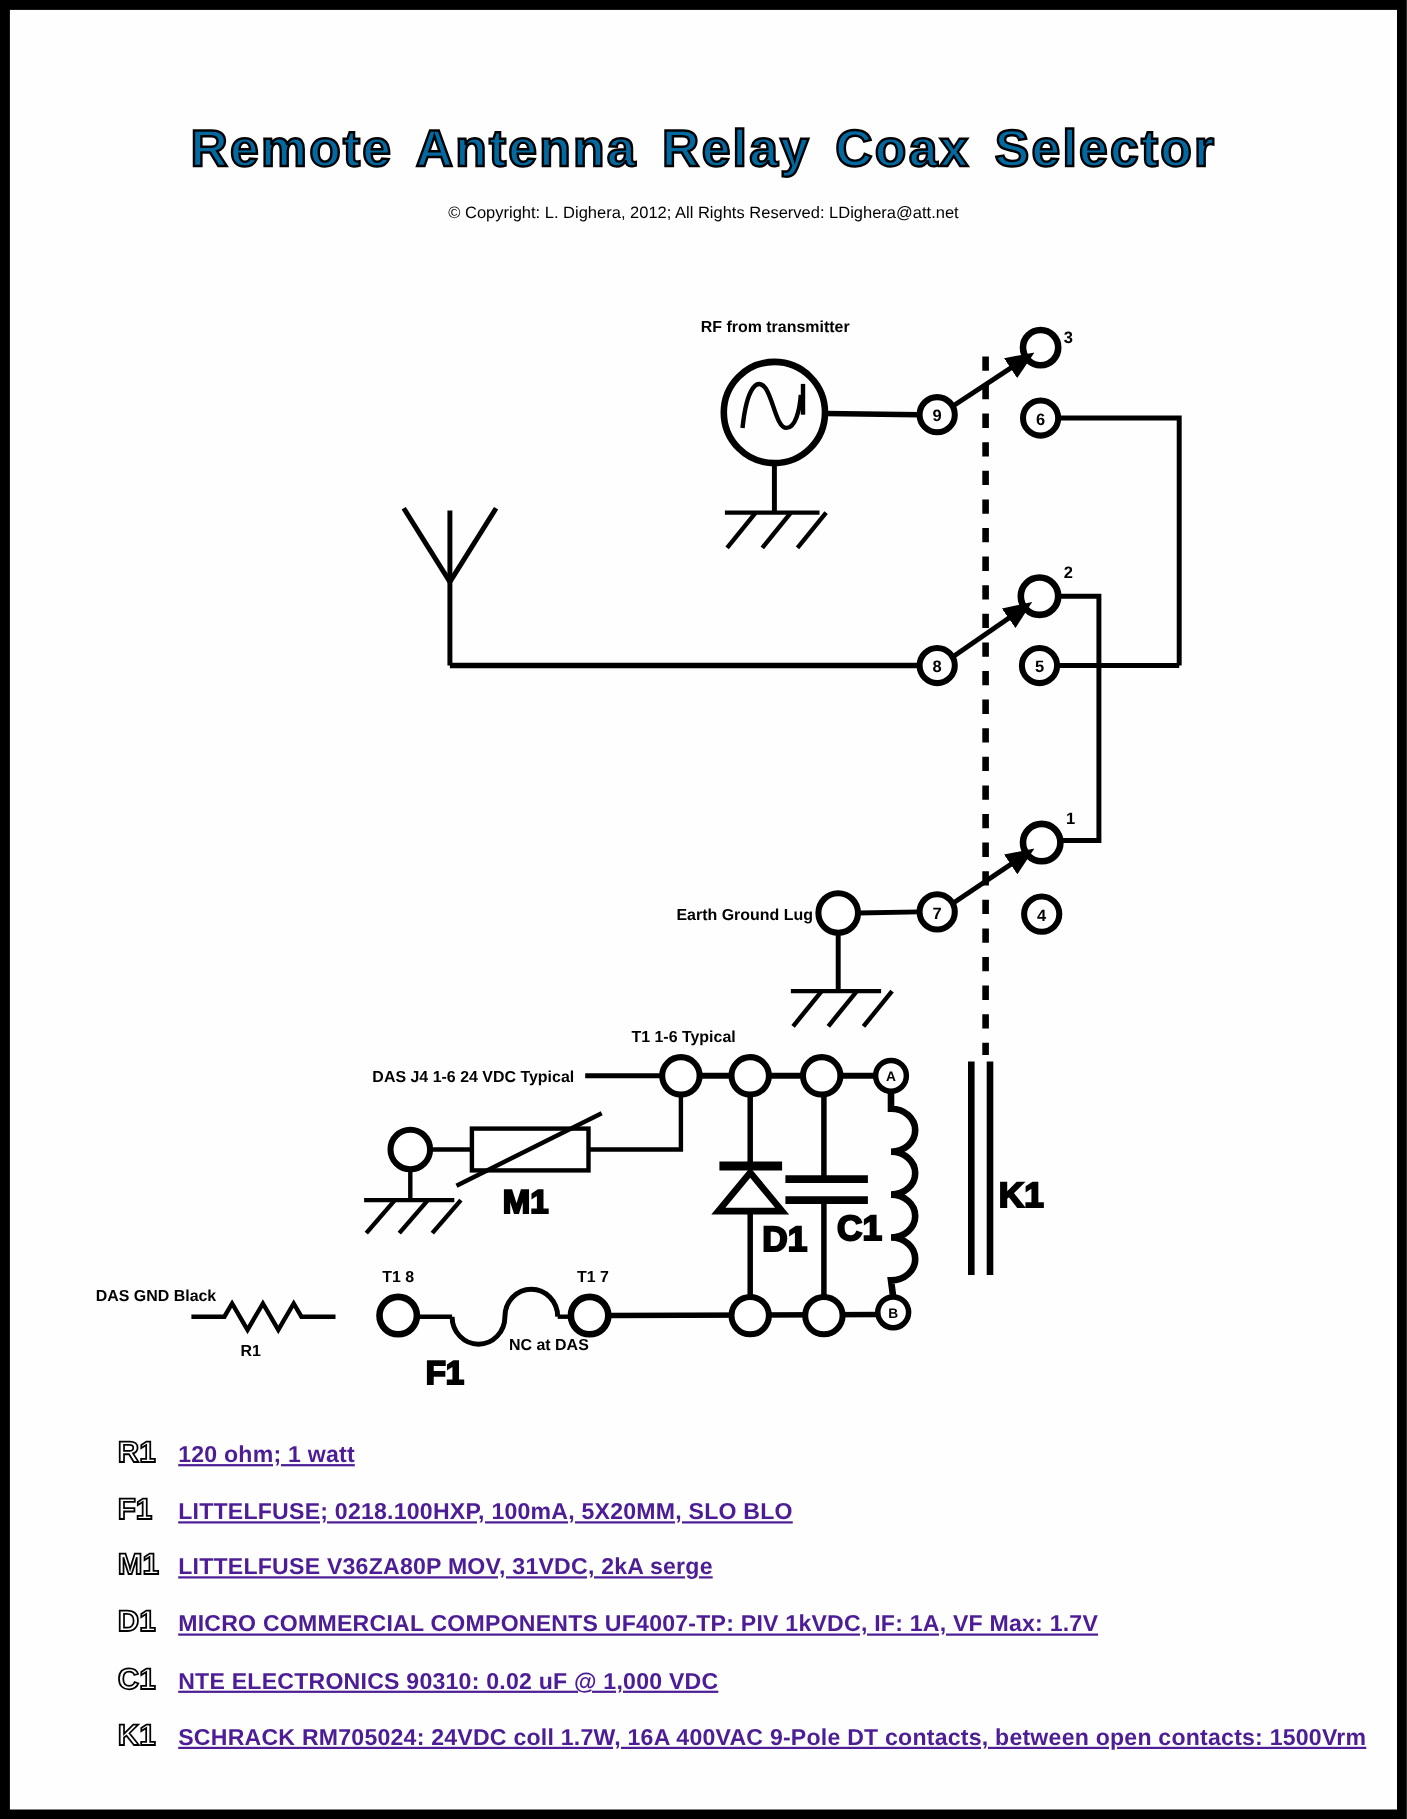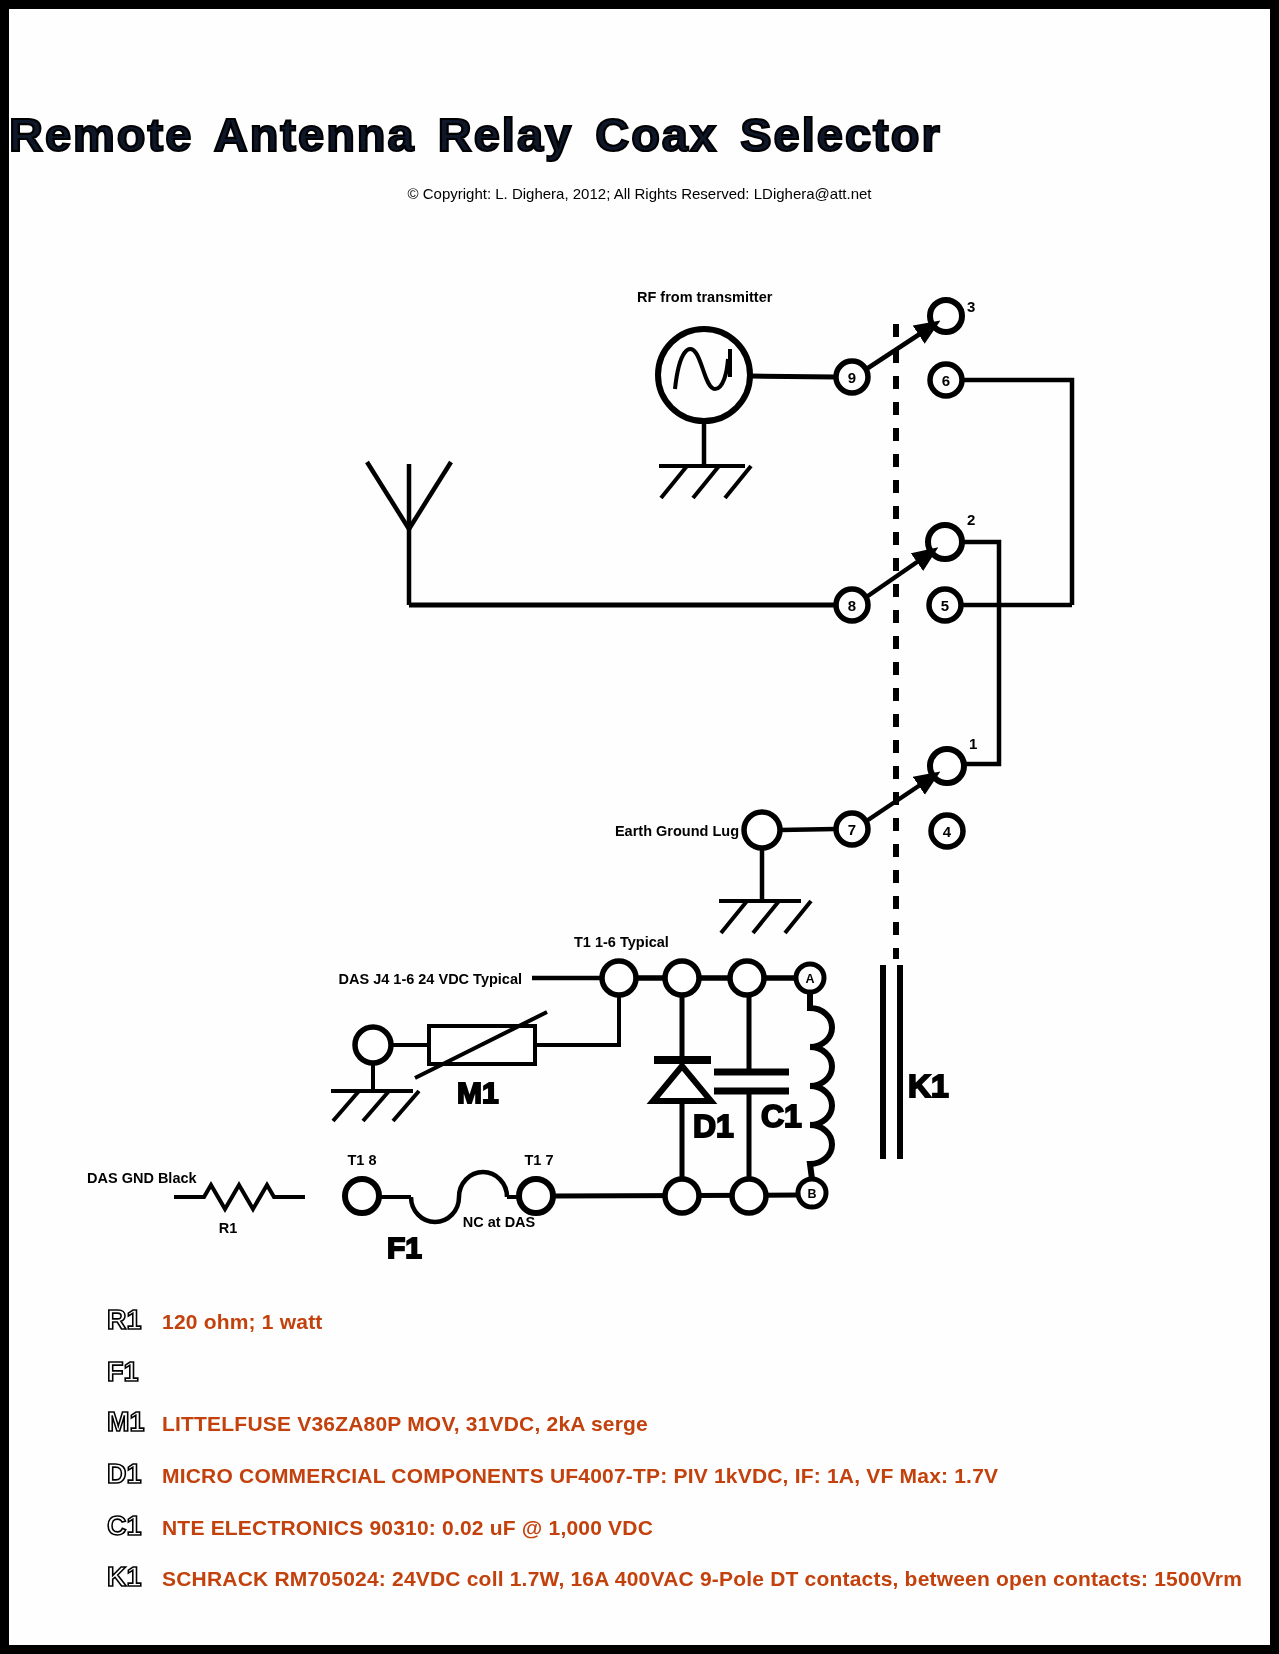--- a/index.html
+++ b/index.html
@@ -7,45 +7,45 @@
     position:relative;
     width:1279px;height:1654px;
     box-sizing:border-box;
     background:#fefefe;
     border:9px solid #000;
     font-family:"Liberation Sans", sans-serif;
     overflow:hidden;
   }
   .title{
     position:absolute;left:0;top:98px;width:100%;
-    text-align:left;
+    text-align:center;
     font-size:47px;font-weight:700;
     letter-spacing:2px;word-spacing:7px;
-    color:#0f172a;
+    color:#0369a1;
     -webkit-text-stroke:2.2px #000;
   }
   .copyright{
     position:absolute;left:0;top:176px;width:100%;
     text-align:center;
     font-size:15px;font-weight:400;color:#000;
   }
   svg.schem{position:absolute;left:0;top:0;width:1261px;height:1636px;}
   svg.schem text{font-family:"Liberation Sans", sans-serif;fill:#000;}
   .lbl{font-size:14.5px;font-weight:700;}
   .pin{font-size:15px;font-weight:700;}
   .pin-sm{font-size:12.5px;font-weight:700;}
   .hollow{font-weight:700;fill:#fff;stroke:#000;stroke-width:1.9;}
   .parts{position:absolute;left:98px;top:0;width:1120px;}
   .part-row{position:absolute;left:0;display:flex;align-items:baseline;white-space:nowrap;}
   .part-ref{
     font-size:27px;font-weight:700;color:#fff;
     -webkit-text-stroke:1.6px #000;
     margin-right:13px;min-width:42px;
   }
-  .part-desc{font-size:21px;font-weight:700;color:#c2410c;letter-spacing:0.2px;}
+  .part-desc{font-size:21px;font-weight:700;color:#4c1d95;letter-spacing:0.2px;text-decoration:underline;}
 </style>
 </head>
 <body>
 
 <div class="page">
 
   <div class="title">Remote Antenna Relay Coax Selector</div>
   <div class="copyright">© Copyright: L. Dighera, 2012; All Rights Reserved: LDighera@att.net</div>
 
   <svg class="schem" viewBox="0 0 1261 1636">
@@ -176,20 +176,21 @@
     <text class="pin-sm" x="803" y="1189" text-anchor="middle">B</text>
   </svg>
 
   <div class="parts">
     <div class="part-row" style="top:1296px">
       <span class="part-ref">R1</span>
       <span class="part-desc">120 ohm;  1 watt</span>
     </div>
     <div class="part-row" style="top:1348px">
       <span class="part-ref">F1</span>
+      <span class="part-desc">LITTELFUSE; 0218.100HXP, 100mA, 5X20MM, SLO BLO</span>
     </div>
     <div class="part-row" style="top:1398px">
       <span class="part-ref">M1</span>
       <span class="part-desc">LITTELFUSE V36ZA80P MOV, 31VDC, 2kA serge</span>
     </div>
     <div class="part-row" style="top:1450px">
       <span class="part-ref">D1</span>
       <span class="part-desc">MICRO COMMERCIAL COMPONENTS UF4007-TP: PIV 1kVDC, IF: 1A, VF Max: 1.7V</span>
     </div>
     <div class="part-row" style="top:1502px">

